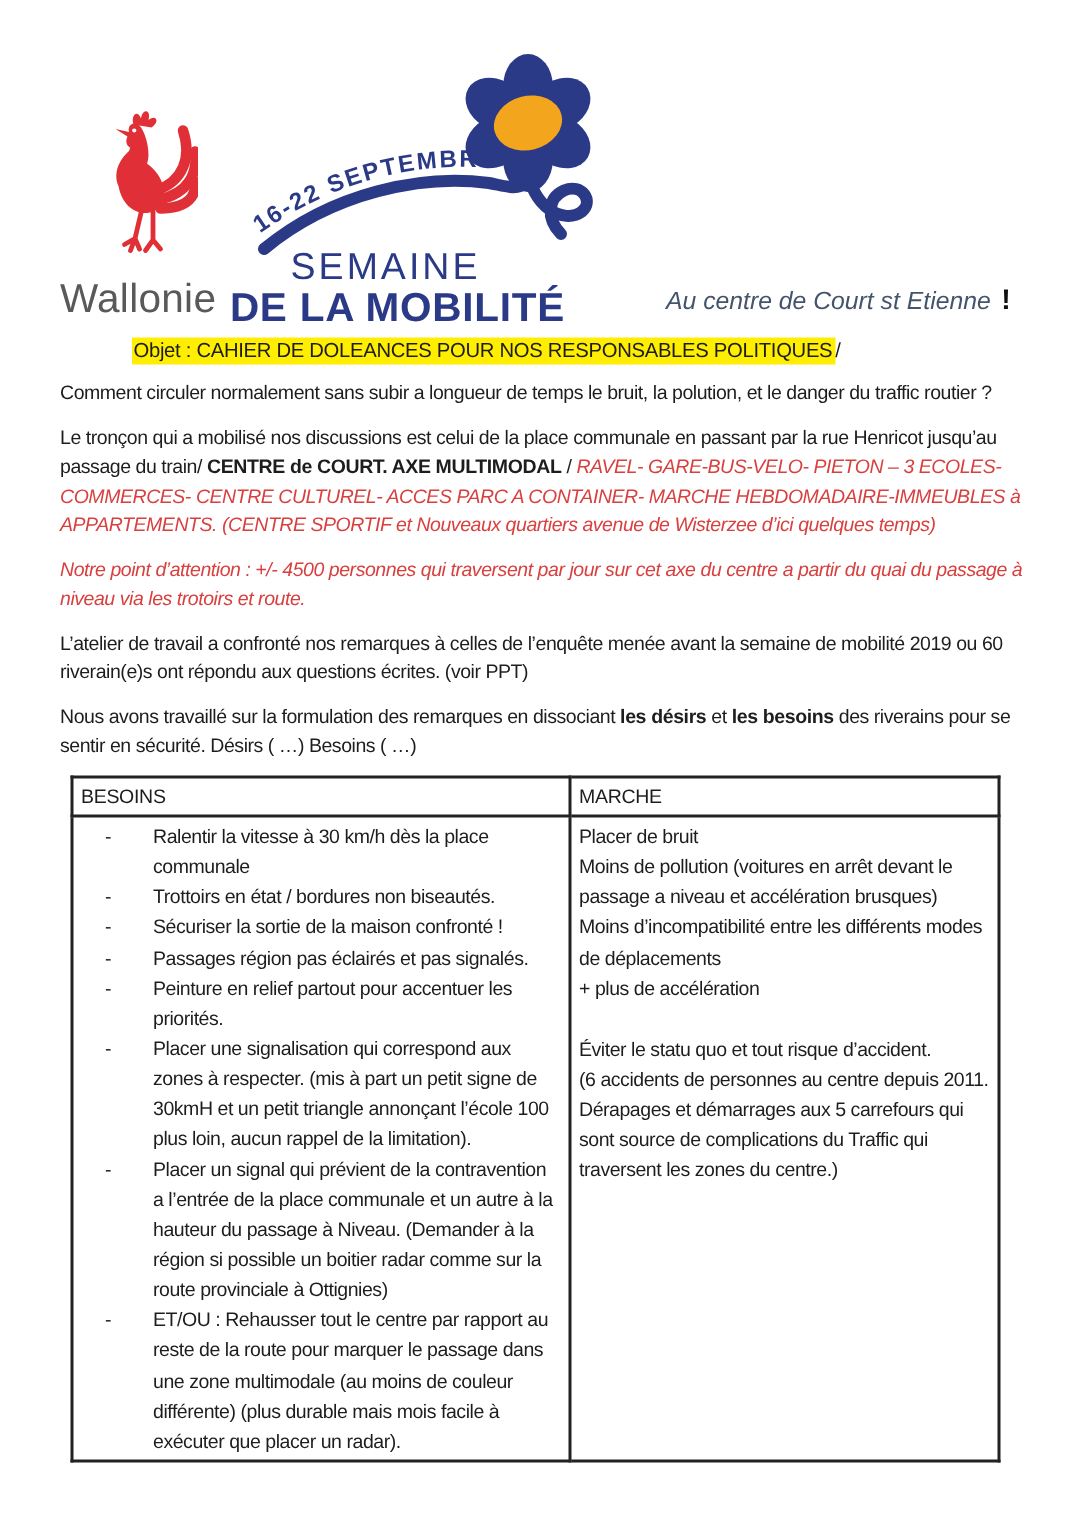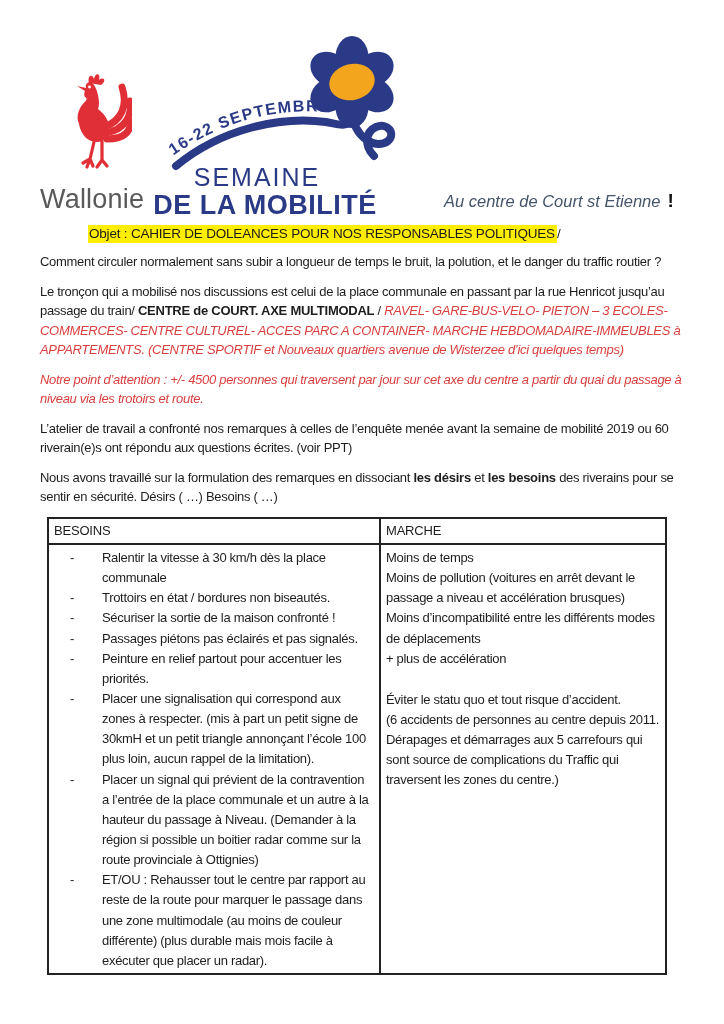--- a/index.html
+++ b/index.html
@@ -161,21 +161,21 @@
                   <span class="b-text">Trottoirs en état / bordures non biseautés.</span>
                 </div>
 
                 <div class="b-item">
                   <span class="b-dash"></span>
                   <span class="b-text">Sécuriser la sortie de la maison confronté !</span>
                 </div>
 
                 <div class="b-item">
                   <span class="b-dash"></span>
-                  <span class="b-text">Passages piétons pas éclairés et pas signalés.</span>
+                  <span class="b-text">Passages région pas éclairés et pas signalés.</span>
                 </div>
 
                 <div class="b-item">
                   <span class="b-dash"></span>
                   <span class="b-text">Peinture en relief partout pour accentuer les priorités.</span>
                 </div>
 
                 <div class="b-item">
                   <span class="b-dash"></span>
                   <span class="b-text">Placer une signalisation qui correspond aux zones à respecter. (mis à part un petit signe de 30kmH et un petit triangle annonçant l’école 100 plus loin, aucun rappel de la limitation).</span>
@@ -188,21 +188,21 @@
 
                 <div class="b-item">
                   <span class="b-dash"></span>
                   <span class="b-text">ET/OU : Rehausser tout le centre par rapport au reste de la route pour marquer le passage dans une zone multimodale (au moins de couleur différente) (plus durable mais mois facile à exécuter que placer un radar).</span>
                 </div>
               </div>
           </td>
           <td class="cell-desirs">
             <div>
 
-            <div class="d-line">Moins de temps</div>
+            <div class="d-line">Placer de bruit</div>
                 <div class="d-line">Moins de pollution (voitures en arrêt devant le passage a niveau et accélération brusques)</div>
                 <div class="d-line">Moins d’incompatibilité entre les différents modes de déplacements</div>
                 <div class="d-line">+ plus de accélération</div>
               </div>
             <div class="d-gap"></div>
             <div>
 
             <div class="d-line">Éviter le statu quo et tout risque d’accident.</div>
                 <div class="d-line">(6 accidents de personnes au centre depuis 2011. Dérapages et démarrages aux 5 carrefours qui sont source de complications du Traffic qui traversent les zones du centre.)</div>
               </div>

